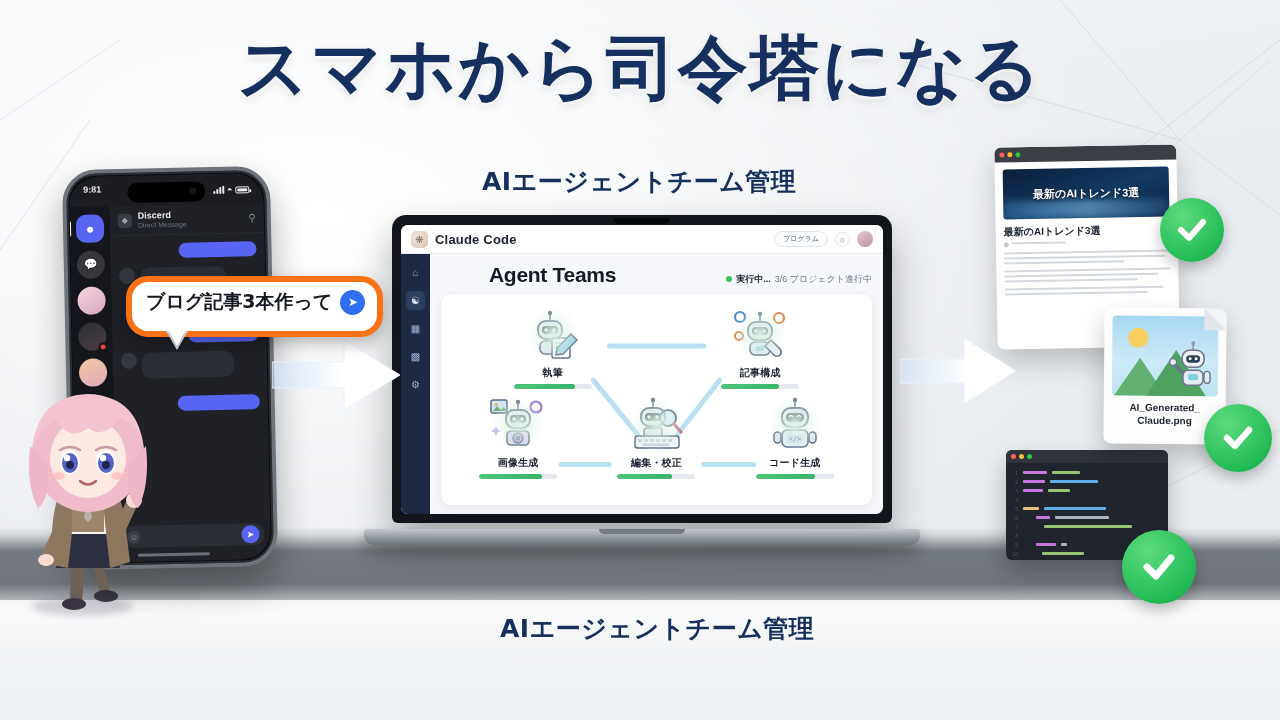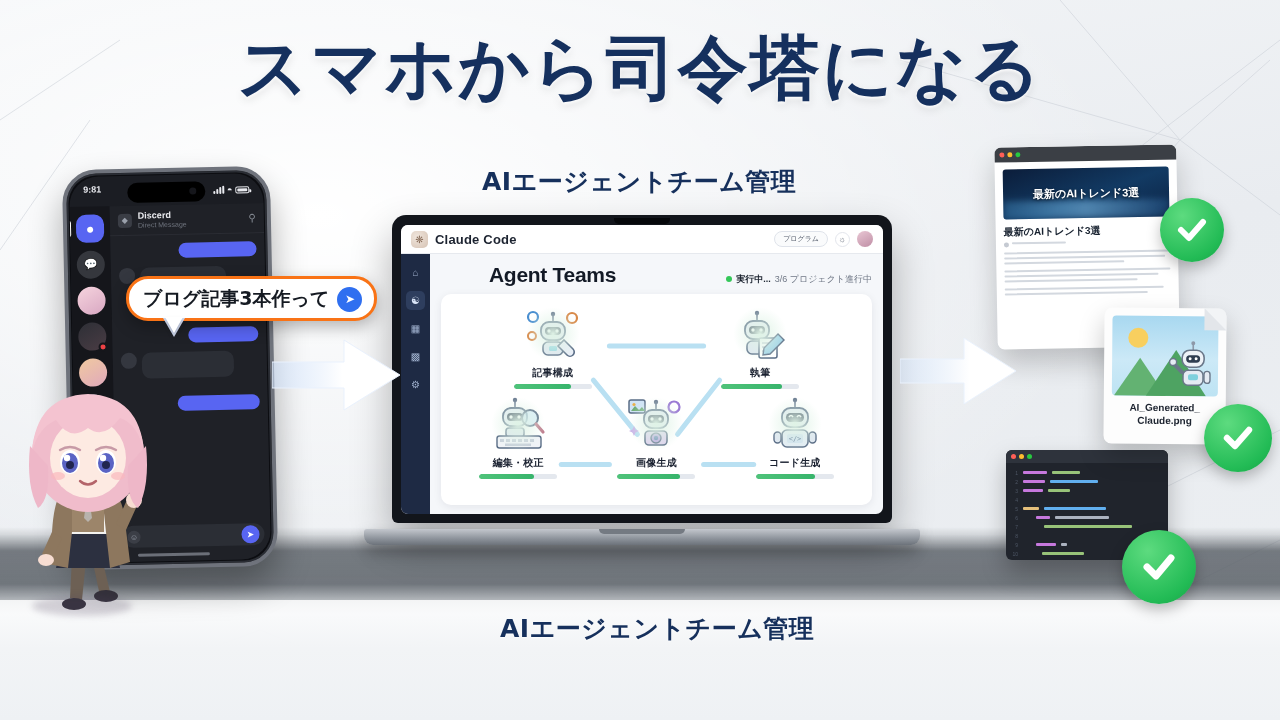--- a/index.html
+++ b/index.html
@@ -144,22 +144,22 @@
   }
   .dc-input .ic { width:13px;height:13px;border-radius:50%;background:#3b3e46;
      display:flex;align-items:center;justify-content:center;color:#9aa0ab;font-size:8px;}
   .send-btn { margin-left:auto; width:18px;height:18px;border-radius:50%;background:#5865f2;
      display:flex;align-items:center;justify-content:center;color:#fff;font-size:9px;}
   .home-ind { position:absolute; left:50%; transform:translateX(-50%); bottom:5px; width:72px;height:3px;border-radius:2px;background:#6b6f78;}
 
   
   .speech {
     position:absolute; left:126px; top:276px; z-index:30;
-    background:#fff; border:3px solid #f97316; border-radius:22px;
-    padding:7px 12px 6px 14px; display:flex; align-items:center; gap:8px;
+    background:#fff; border:6px solid #f97316; border-radius:22px;
+    padding:7px 12px 16px 14px; display:flex; align-items:center; gap:8px;
     box-shadow:0 6px 16px rgba(0,0,0,.28);
   }
   .speech-text { font-size:19px; font-weight:bold; color:#151a22; white-space:nowrap;
      font-family:"DejaVu Sans","Liberation Sans",sans-serif;}
   .speech-send { width:25px;height:25px;border-radius:50%;background:#2f6ff0;
      display:flex;align-items:center;justify-content:center;color:#fff;font-size:12px;flex:none;}
   .speech::after{
     content:""; position:absolute; left:36px; bottom:-15px;
     border-width:16px 9px 0 9px; border-style:solid;
     border-color:#fff transparent transparent transparent;
@@ -463,43 +463,20 @@
                 <g stroke="#b9e0f2" stroke-width="5" stroke-linecap="round">
                   <line x1="168" y1="52" x2="262" y2="52"></line>
                   <line x1="152" y1="86" x2="196" y2="140"></line>
                   <line x1="278" y1="86" x2="236" y2="140"></line>
                   <line x1="120" y1="170" x2="168" y2="170"></line>
                   <line x1="262" y1="170" x2="312" y2="170"></line>
                 </g>
               </svg>
 
               <div class="agent-grid-top">
-                <div class="agent">
-                  <div class="agent-art">
-                    <span class="agent-halo"></span>
-                    <svg width="60" height="56" viewBox="0 0 60 56">
-                      <circle cx="10" cy="11" r="5" fill="none" stroke="#4a8fd0" stroke-width="2.2"></circle>
-                      <circle cx="49" cy="12" r="5" fill="none" stroke="#d88a4a" stroke-width="2.2"></circle>
-                      <circle cx="9" cy="30" r="4" fill="none" stroke="#d88a4a" stroke-width="2"></circle>
-                      <line x1="30" y1="10" x2="30" y2="16" stroke="#6b7b91" stroke-width="1.6"></line>
-                      <circle cx="30" cy="8" r="2.2" fill="#6b7b91"></circle>
-                      <rect x="18" y="16" width="24" height="18" rx="8" fill="#e7edf5" stroke="#5a6d86" stroke-width="1.8"></rect>
-                      <rect x="22" y="21" width="16" height="8" rx="4" fill="#2c3a4e"></rect>
-                      <circle cx="26" cy="25" r="1.7" fill="#fff"></circle>
-                        <circle cx="34" cy="25" r="1.7" fill="#fff"></circle>
-                      <rect x="20" y="36" width="20" height="13" rx="5" fill="#dfe7f1" stroke="#5a6d86" stroke-width="1.6"></rect>
-                      <rect x="26" y="40" width="8" height="5" rx="1.5" fill="#8fd4e0"></rect>
-                      <path d="M41 34 l9 9 a4 4 0 0 1 -6 6 l-9 -9 z" fill="#e8eef6" stroke="#5a6d86" stroke-width="1.6"></path>
-                    </svg>
-                  </div>
-                  <div class="agent-name">記事構成</div>
-                  <div class="pbar">
-                      <i style="width: 74%;"></i>
-                    </div>
-                </div>
                 <div class="agent">
                   <div class="agent-art">
                     <span class="agent-halo"></span>
                     <svg width="58" height="56" viewBox="0 0 58 56">
                       <line x1="26" y1="9" x2="26" y2="15" stroke="#6b7b91" stroke-width="1.6"></line>
                       <circle cx="26" cy="7" r="2.2" fill="#6b7b91"></circle>
                       <rect x="14" y="15" width="24" height="18" rx="8" fill="#e7edf5" stroke="#5a6d86" stroke-width="1.8"></rect>
                       <rect x="18" y="20" width="16" height="8" rx="4" fill="#2c3a4e"></rect>
                       <circle cx="22" cy="24" r="1.7" fill="#fff"></circle>
                         <circle cx="30" cy="24" r="1.7" fill="#fff"></circle>
@@ -511,23 +488,71 @@
                         <line x1="31" y1="45" x2="39" y2="45"></line>
                       </g>
                       <path d="M47 28 l6 6 l-14 14 l-7 1 l1 -7 z" fill="#9fd3e8" stroke="#5a6d86" stroke-width="1.4"></path>
                     </svg>
                   </div>
                   <div class="agent-name">執筆</div>
                   <div class="pbar">
                       <i style="width: 78%;"></i>
                     </div>
                 </div>
+                <div class="agent">
+                  <div class="agent-art">
+                    <span class="agent-halo"></span>
+                    <svg width="60" height="56" viewBox="0 0 60 56">
+                      <circle cx="10" cy="11" r="5" fill="none" stroke="#4a8fd0" stroke-width="2.2"></circle>
+                      <circle cx="49" cy="12" r="5" fill="none" stroke="#d88a4a" stroke-width="2.2"></circle>
+                      <circle cx="9" cy="30" r="4" fill="none" stroke="#d88a4a" stroke-width="2"></circle>
+                      <line x1="30" y1="10" x2="30" y2="16" stroke="#6b7b91" stroke-width="1.6"></line>
+                      <circle cx="30" cy="8" r="2.2" fill="#6b7b91"></circle>
+                      <rect x="18" y="16" width="24" height="18" rx="8" fill="#e7edf5" stroke="#5a6d86" stroke-width="1.8"></rect>
+                      <rect x="22" y="21" width="16" height="8" rx="4" fill="#2c3a4e"></rect>
+                      <circle cx="26" cy="25" r="1.7" fill="#fff"></circle>
+                        <circle cx="34" cy="25" r="1.7" fill="#fff"></circle>
+                      <rect x="20" y="36" width="20" height="13" rx="5" fill="#dfe7f1" stroke="#5a6d86" stroke-width="1.6"></rect>
+                      <rect x="26" y="40" width="8" height="5" rx="1.5" fill="#8fd4e0"></rect>
+                      <path d="M41 34 l9 9 a4 4 0 0 1 -6 6 l-9 -9 z" fill="#e8eef6" stroke="#5a6d86" stroke-width="1.6"></path>
+                    </svg>
+                  </div>
+                  <div class="agent-name">記事構成</div>
+                  <div class="pbar">
+                      <i style="width: 74%;"></i>
+                    </div>
+                </div>
               </div>
 
               <div class="agent-grid-bot">
+                <div class="agent">
+                  <div class="agent-art">
+                    <span class="agent-halo"></span>
+                    <svg width="60" height="56" viewBox="0 0 60 56">
+                      <rect x="3" y="4" width="16" height="13" rx="2" fill="#cfe3f5" stroke="#5a6d86" stroke-width="1.5"></rect>
+                      <circle cx="8" cy="8.5" r="1.6" fill="#e8b04a"></circle>
+                      <path d="M5 15 l4 -5 l4 4 l3 -3 l3 4 z" fill="#6fae78"></path>
+                      <circle cx="48" cy="11" r="5.5" fill="none" stroke="#9b7bd4" stroke-width="2.2"></circle>
+                      <line x1="30" y1="8" x2="30" y2="14" stroke="#6b7b91" stroke-width="1.6"></line>
+                      <circle cx="30" cy="6" r="2.2" fill="#6b7b91"></circle>
+                      <rect x="18" y="14" width="24" height="18" rx="8" fill="#e7edf5" stroke="#5a6d86" stroke-width="1.8"></rect>
+                      <rect x="22" y="19" width="16" height="8" rx="4" fill="#2c3a4e"></rect>
+                      <circle cx="26" cy="23" r="1.7" fill="#fff"></circle>
+                        <circle cx="34" cy="23" r="1.7" fill="#fff"></circle>
+                      <rect x="19" y="35" width="22" height="14" rx="4" fill="#ddd0ee" stroke="#5a6d86" stroke-width="1.6"></rect>
+                      <circle cx="30" cy="42" r="5" fill="#b7a2dd" stroke="#5a6d86" stroke-width="1.4"></circle>
+                      <circle cx="30" cy="42" r="2.2" fill="#5f7fb0"></circle>
+                      <path d="M8 30 l1.6 3.4 l3.4 1.6 l-3.4 1.6 l-1.6 3.4 l-1.6 -3.4 l-3.4 -1.6 l3.4 -1.6 z" fill="#cbb6e8"></path>
+                    </svg>
+                  </div>
+                  <div class="agent-name">画像生成</div>
+                  <div class="pbar">
+                      <i style="width: 80%;"></i>
+                    </div>
+                </div>
                 <div class="agent">
                   <div class="agent-art">
                     <span class="agent-halo"></span>
                     <svg width="62" height="56" viewBox="0 0 62 56">
                       <line x1="28" y1="6" x2="28" y2="12" stroke="#6b7b91" stroke-width="1.6"></line>
                       <circle cx="28" cy="4" r="2.2" fill="#6b7b91"></circle>
                       <rect x="16" y="12" width="24" height="18" rx="8" fill="#e7edf5" stroke="#5a6d86" stroke-width="1.8"></rect>
                       <rect x="20" y="17" width="16" height="8" rx="4" fill="#2c3a4e"></rect>
                       <circle cx="24" cy="21" r="1.7" fill="#fff"></circle>
                         <circle cx="32" cy="21" r="1.7" fill="#fff"></circle>
@@ -547,45 +572,20 @@
                     </svg>
                   </div>
                   <div class="agent-name">編集・校正</div>
                   <div class="pbar">
                       <i style="width: 70%;"></i>
                     </div>
                 </div>
                 <div class="agent">
                   <div class="agent-art">
                     <span class="agent-halo"></span>
-                    <svg width="60" height="56" viewBox="0 0 60 56">
-                      <rect x="3" y="4" width="16" height="13" rx="2" fill="#cfe3f5" stroke="#5a6d86" stroke-width="1.5"></rect>
-                      <circle cx="8" cy="8.5" r="1.6" fill="#e8b04a"></circle>
-                      <path d="M5 15 l4 -5 l4 4 l3 -3 l3 4 z" fill="#6fae78"></path>
-                      <circle cx="48" cy="11" r="5.5" fill="none" stroke="#9b7bd4" stroke-width="2.2"></circle>
-                      <line x1="30" y1="8" x2="30" y2="14" stroke="#6b7b91" stroke-width="1.6"></line>
-                      <circle cx="30" cy="6" r="2.2" fill="#6b7b91"></circle>
-                      <rect x="18" y="14" width="24" height="18" rx="8" fill="#e7edf5" stroke="#5a6d86" stroke-width="1.8"></rect>
-                      <rect x="22" y="19" width="16" height="8" rx="4" fill="#2c3a4e"></rect>
-                      <circle cx="26" cy="23" r="1.7" fill="#fff"></circle>
-                        <circle cx="34" cy="23" r="1.7" fill="#fff"></circle>
-                      <rect x="19" y="35" width="22" height="14" rx="4" fill="#ddd0ee" stroke="#5a6d86" stroke-width="1.6"></rect>
-                      <circle cx="30" cy="42" r="5" fill="#b7a2dd" stroke="#5a6d86" stroke-width="1.4"></circle>
-                      <circle cx="30" cy="42" r="2.2" fill="#5f7fb0"></circle>
-                      <path d="M8 30 l1.6 3.4 l3.4 1.6 l-3.4 1.6 l-1.6 3.4 l-1.6 -3.4 l-3.4 -1.6 l3.4 -1.6 z" fill="#cbb6e8"></path>
-                    </svg>
-                  </div>
-                  <div class="agent-name">画像生成</div>
-                  <div class="pbar">
-                      <i style="width: 80%;"></i>
-                    </div>
-                </div>
-                <div class="agent">
-                  <div class="agent-art">
-                    <span class="agent-halo"></span>
                     <svg width="56" height="56" viewBox="0 0 56 56">
                       <line x1="28" y1="6" x2="28" y2="12" stroke="#6b7b91" stroke-width="1.6"></line>
                       <circle cx="28" cy="4" r="2.2" fill="#6b7b91"></circle>
                       <rect x="15" y="12" width="26" height="19" rx="8.5" fill="#e7edf5" stroke="#5a6d86" stroke-width="1.8"></rect>
                       <rect x="19" y="17" width="18" height="9" rx="4.5" fill="#2c3a4e"></rect>
                       <path d="M22 21 q2 -3 4 0" stroke="#fff" stroke-width="1.6" fill="none"></path>
                       <path d="M30 21 q2 -3 4 0" stroke="#fff" stroke-width="1.6" fill="none"></path>
                       <rect x="15" y="34" width="26" height="17" rx="5" fill="#e3ecf5" stroke="#5a6d86" stroke-width="1.6"></rect>
                       <rect x="20" y="38" width="16" height="9" rx="2" fill="#cfe0f0"></rect>
                       <text x="28" y="45" font-size="7" fill="#3d5a80" text-anchor="middle" font-family="DejaVu Sans Mono, monospace">&lt;/&gt;</text>

